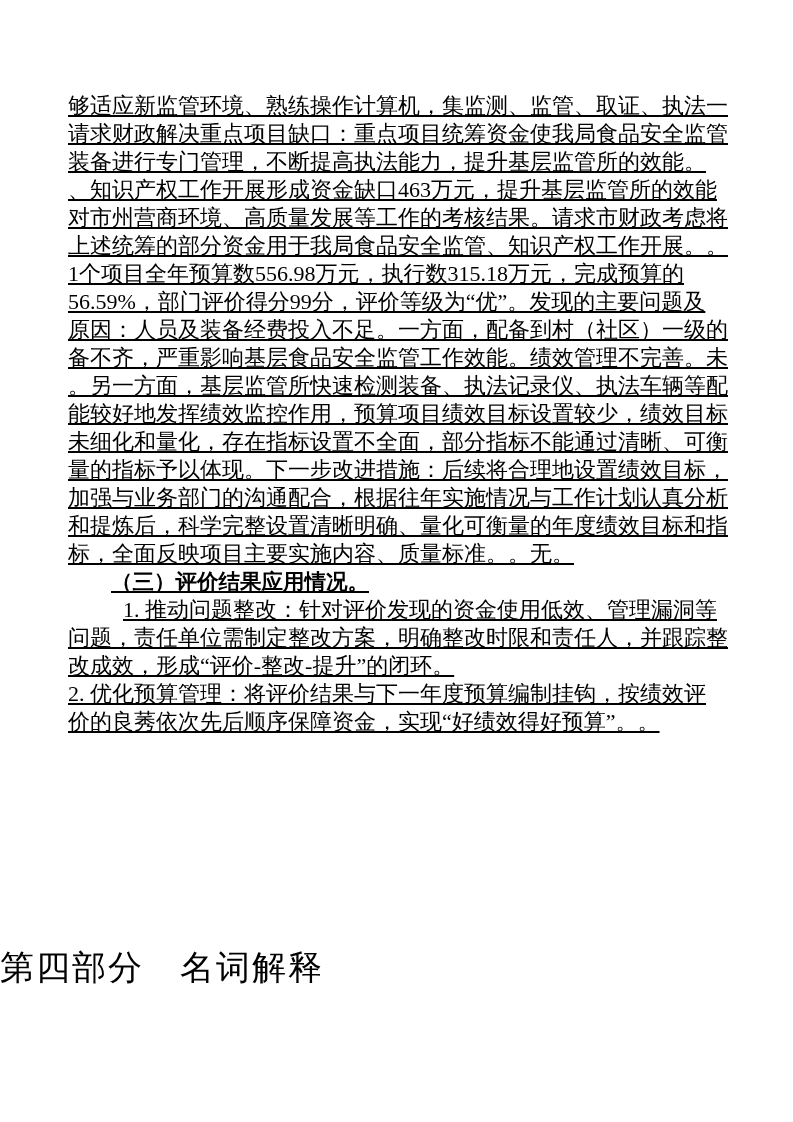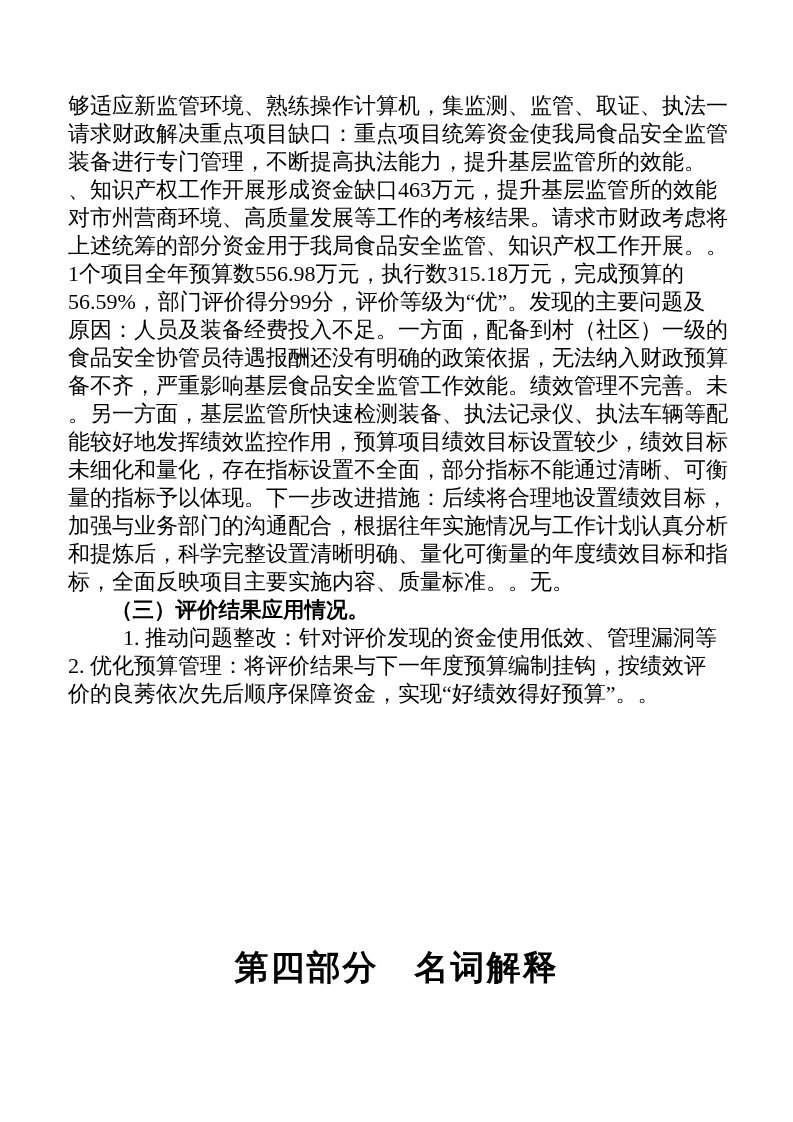--- a/index.html
+++ b/index.html
@@ -20,66 +20,68 @@
     position: absolute;
     left: 68px;
     top: 92px;
     width: 662px;
     font-size: 22px;
     line-height: 28px;
     text-align: justify;
   }
   .line {
     white-space: nowrap;
+    text-decoration: underline;
   }
   .line.subheading {
     font-weight: bold;
     text-indent: 2em;
     font-family: "Liberation Sans", "DejaVu Sans", sans-serif;
     font-size: 21.5px;
   }
   .line.list-indent {
     text-indent: 2.5em;
   }
   .section-heading {
     position: absolute;
     top: 946px;
     left: 0;
     width: 100%;
     margin: 0;
-    text-align: center;
+    text-align: left;
     font-size: 34px;
     line-height: 44px;
-    font-weight: bold;
+    font-weight: normal;
     letter-spacing: 2px;
     color: #000000;
   }
 </style>
 </head>
 <body>
 
 <div class="page">
   <div class="body-text">
       <div class="line normal">够适应新监管环境、熟练操作计算机，集监测、监管、取证、执法一</div>
       <div class="line normal">请求财政解决重点项目缺口：重点项目统筹资金使我局食品安全监管</div>
       <div class="line normal">装备进行专门管理，不断提高执法能力，提升基层监管所的效能。</div>
       <div class="line normal">、知识产权工作开展形成资金缺口463万元，提升基层监管所的效能</div>
       <div class="line normal">对市州营商环境、高质量发展等工作的考核结果。请求市财政考虑将</div>
       <div class="line normal">上述统筹的部分资金用于我局食品安全监管、知识产权工作开展。。</div>
       <div class="line normal">1个项目全年预算数556.98万元，执行数315.18万元，完成预算的</div>
       <div class="line normal">56.59%，部门评价得分99分，评价等级为“优”。发现的主要问题及</div>
       <div class="line normal">原因：人员及装备经费投入不足。一方面，配备到村（社区）一级的</div>
-      <div class="line normal">食品安全协管员待遇报酬还没有明确的政策依据，无法纳入财政预算</div>
       <div class="line normal">备不齐，严重影响基层食品安全监管工作效能。绩效管理不完善。未</div>
       <div class="line normal">。另一方面，基层监管所快速检测装备、执法记录仪、执法车辆等配</div>
       <div class="line normal">能较好地发挥绩效监控作用，预算项目绩效目标设置较少，绩效目标</div>
       <div class="line normal">未细化和量化，存在指标设置不全面，部分指标不能通过清晰、可衡</div>
       <div class="line normal">量的指标予以体现。下一步改进措施：后续将合理地设置绩效目标，</div>
       <div class="line normal">加强与业务部门的沟通配合，根据往年实施情况与工作计划认真分析</div>
       <div class="line normal">和提炼后，科学完整设置清晰明确、量化可衡量的年度绩效目标和指</div>
       <div class="line normal">标，全面反映项目主要实施内容、质量标准。。无。</div>
       <div class="line subheading">（三）评价结果应用情况。</div>
       <div class="line list-indent">1. 推动问题整改：针对评价发现的资金使用低效、管理漏洞等</div>
+      <div class="line normal">问题，责任单位需制定整改方案，明确整改时限和责任人，并跟踪整</div>
+      <div class="line normal">改成效，形成“评价-整改-提升”的闭环。</div>
       <div class="line normal">2. 优化预算管理：将评价结果与下一年度预算编制挂钩，按绩效评</div>
       <div class="line normal">价的良莠依次先后顺序保障资金，实现“好绩效得好预算”。。</div>
     </div>
   <h1 class="section-heading">第四部分　名词解释</h1>
 </div>
 
 </body></html>

